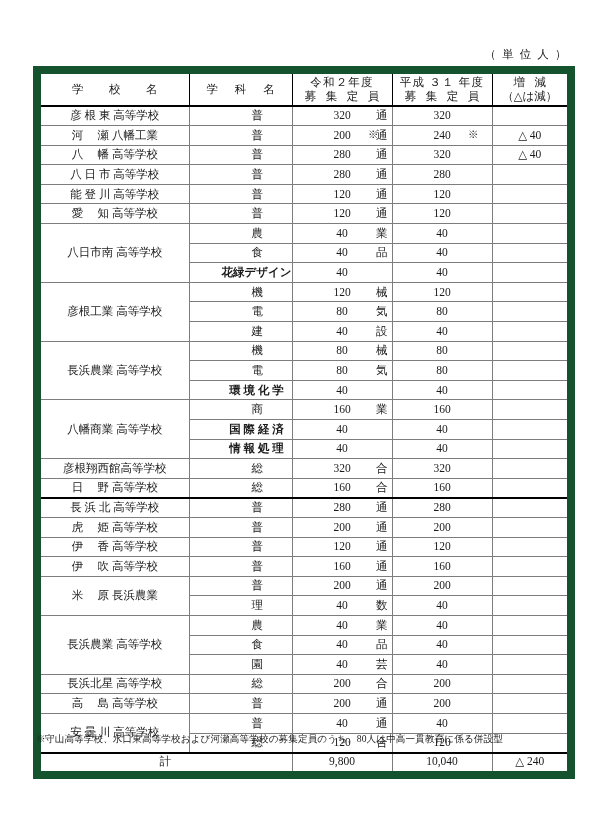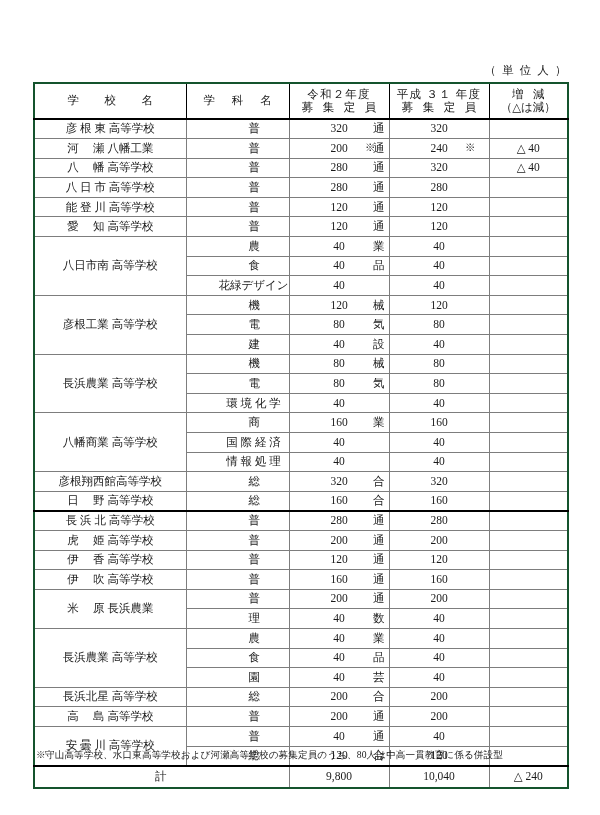--- a/index.html
+++ b/index.html
@@ -11,21 +11,21 @@
     width: 600px;
     height: 815px;
     font-family: "Liberation Serif", "DejaVu Serif", serif;
     color: #1a1a1a;
     position: relative;
     overflow: hidden;
   }
 
   .page {
     position: absolute;
-    left: 0; top: 16px;
+    left: 0; top: 0;
     width: 600px;
     height: 706px;
   }
 
   
   .unit-caption {
     position: absolute;
     right: 32px;
     top: 47px;
     font-size: 11.5px;
@@ -55,21 +55,21 @@
     padding: 0;
     height: 19.6px;
     line-height: 1.15;
     text-align: center;
     vertical-align: middle;
     box-sizing: border-box;
   }
 
   
   table.capacity {
-    border: 2px solid #14532d;
+    border: 8px solid #14532d;
   }
   table.capacity tr.head th {
     border-color: #000;
     height: 36px;
     font-size: 11.5px;
   }
   table.capacity tr.head th.hd-school,
   table.capacity tr.head th.hd-course {
     letter-spacing: 7px;
     text-indent: 7px;
@@ -96,21 +96,21 @@
     white-space: nowrap;
   }
   .sp0 { letter-spacing: 0px; }
 
   td.course {
     padding: 0 9px;
     text-align: center;
   }
   .cname { display:inline-block; white-space: nowrap; padding-left: 32px; }
   .c-wide { letter-spacing: 30px; text-indent: 30px; }
-  .c-none { letter-spacing: 0px; }
+  .c-none { letter-spacing: 0px; font-weight: bold; }
 
   td.num {
     text-align: center;
     position: relative;
     font-size: 11.5px;
   }
   td.num .v { display:inline-block; }
   td.num .mark {
     position: absolute;
     right: 13px;

